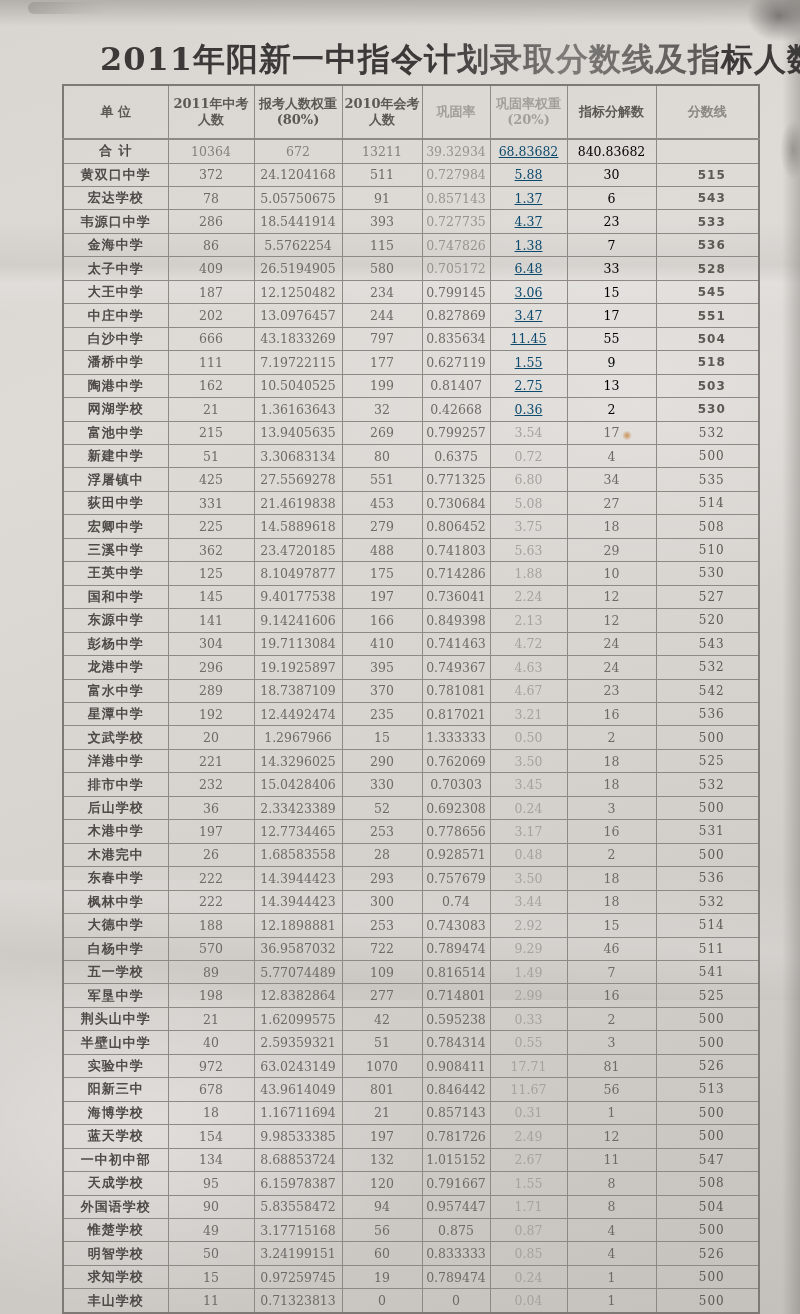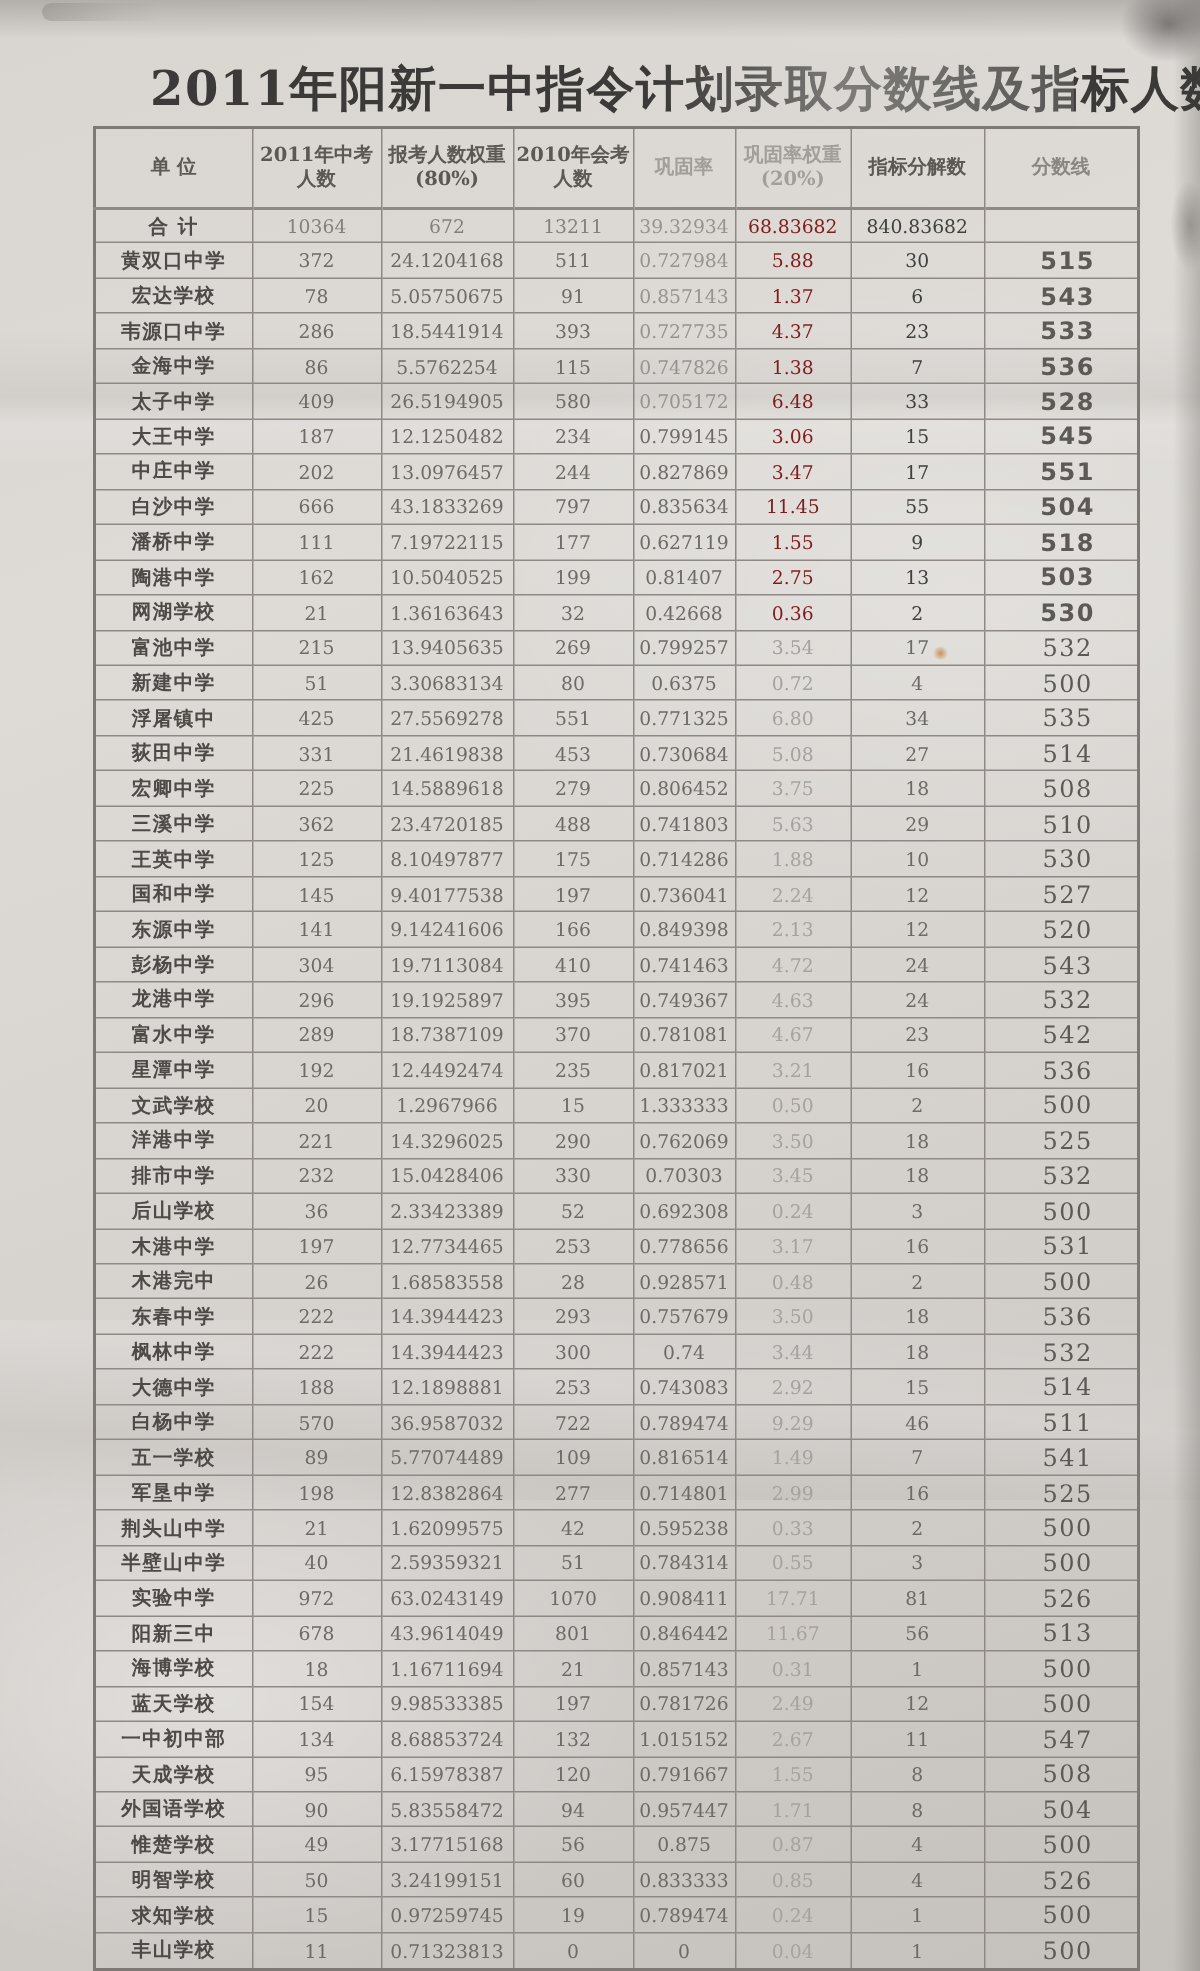--- a/index.html
+++ b/index.html
@@ -57,25 +57,25 @@
     white-space:normal;line-height:1.25;border-bottom-width:2px;
   }
   thead th:nth-child(5),thead th:nth-child(6){color:#a29e9a;}
   thead th:nth-child(8){color:#8a8681;}
   tbody td{
     font-size:12.5px;color:#6e6a66;
     font-family:"DejaVu Serif","Liberation Serif",serif;
   }
   tbody td:nth-child(1){font-size:13px;color:#4d4a47;font-weight:600;letter-spacing:1px;}
   tbody td:nth-child(6){color:#a6a29e;}
-  tbody td:nth-child(8){font-size:16px;color:#5d5954;letter-spacing:1px;padding-left:10px;}
+  tbody td:nth-child(8){font-size:12px;color:#5d5954;letter-spacing:1px;padding-left:10px;}
   
-  tbody tr:nth-child(-n+12) td:nth-child(6){color:#7f1d1d;}
+  tbody tr:nth-child(-n+12) td:nth-child(6){color:#0c4a6e;text-decoration:underline;}
   tbody tr:nth-child(-n+6) td:nth-child(5){color:#97938f;}
-  tbody tr:nth-child(-n+12) td:nth-child(7){color:#404040;}
+  tbody tr:nth-child(-n+12) td:nth-child(7){color:#000000;}
   tbody tr.total td{color:#84807c;}
   tbody tr.total td:nth-child(1){color:#4d4a47;margin-left:35px;}
   td.hand{
     font-family:"DejaVu Sans","Liberation Sans",sans-serif;
     font-size:16px;font-weight:bold;color:#1d1c1b;letter-spacing:1px;
   }
 </style>
 </head>
 <body>
 

